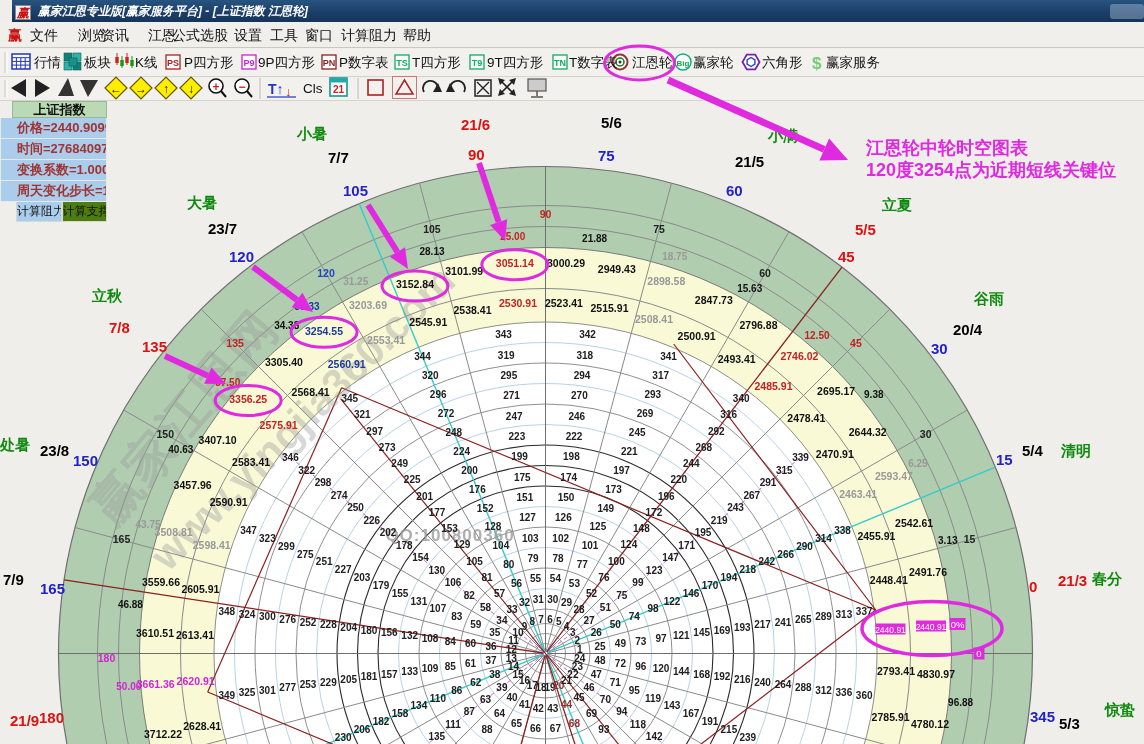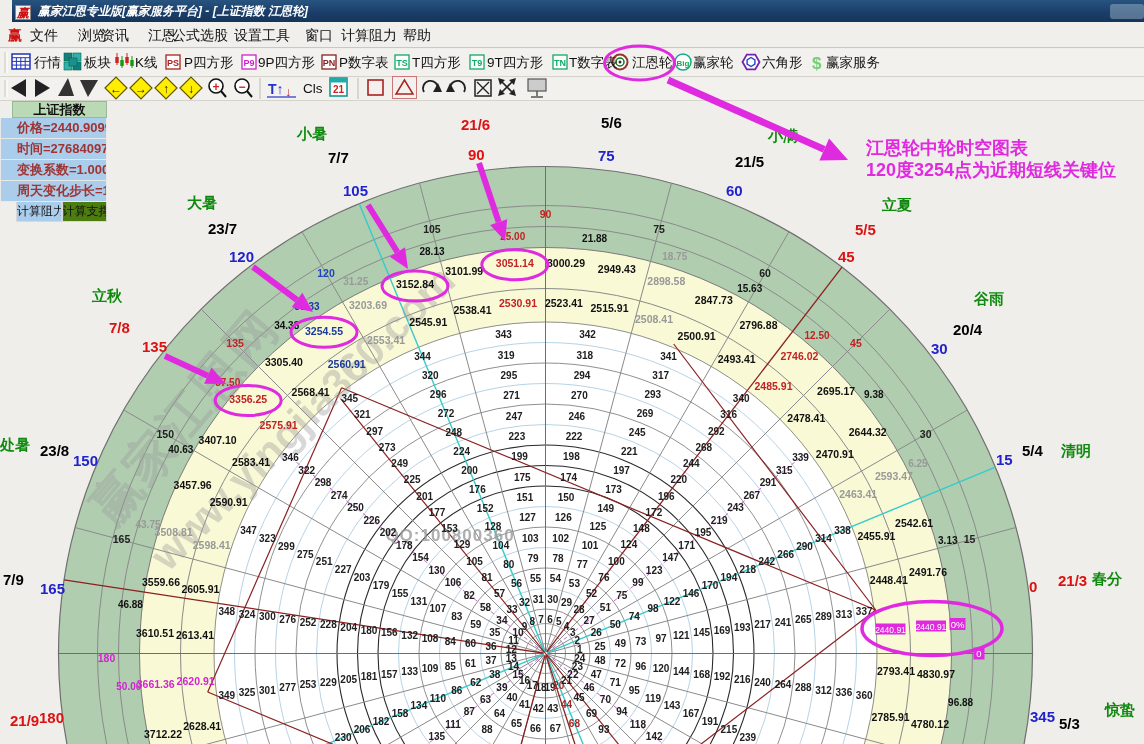--- a/index.html
+++ b/index.html
@@ -501,21 +501,21 @@
 </svg>
 <div id="titlebar"><span class="ticon">赢</span>赢家江恩专业版[赢家服务平台] - [上证指数 江恩轮]<span class="btn"></span></div>
 <div id="menubar">
   <span style="left:8px;color:#cc1111;font-weight:bold">赢</span>
   <span style="left:30px">文件</span>
     <span style="left:78px">浏览</span>
   <span style="left:101px">资讯</span>
     <span style="left:148px">江恩</span>
   <span style="left:172px">公式选股</span>
     <span style="left:234px">设置</span>
-  <span style="left:262px">工具</span>
+  <span style="left:270px">工具</span>
     <span style="left:305px">窗口</span>
   <span style="left:341px">计算阻力</span>
     <span style="left:403px">帮助</span>
 </div>
 <div id="toolbar1"></div>
 <div id="toolbar2"></div>
 <svg id="chrome-svg" width="1144" height="101" viewBox="0 0 1144 101">
   <line x1="5" y1="52" x2="5" y2="73" stroke="#c9c8c1" stroke-width="1"></line>
   <line x1="7" y1="52" x2="7" y2="73" stroke="#ffffff" stroke-width="1"></line>
   <line x1="5" y1="80" x2="5" y2="97" stroke="#c9c8c1" stroke-width="1"></line>

